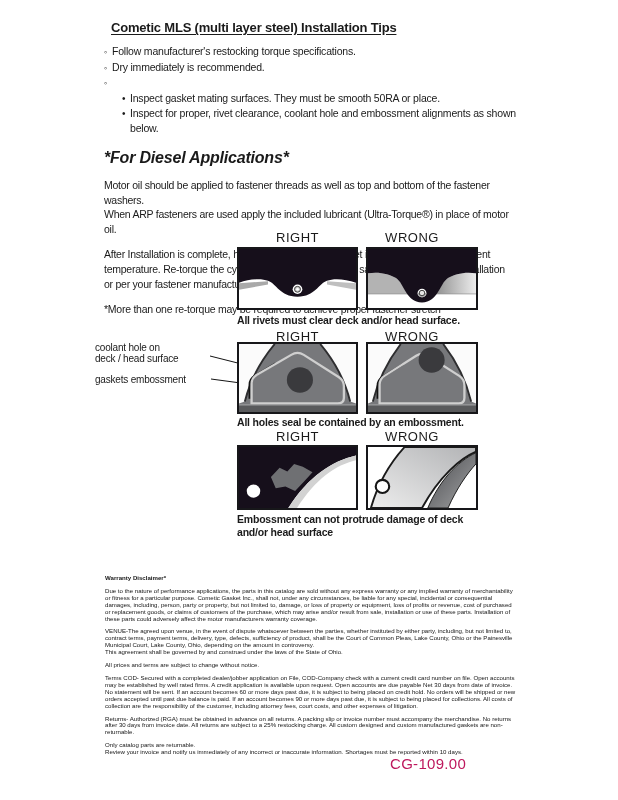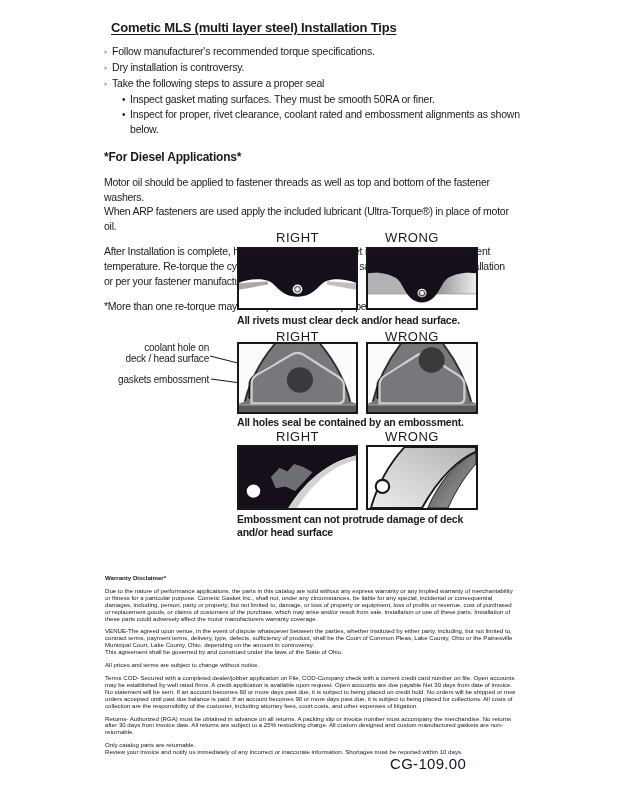--- a/index.html
+++ b/index.html
@@ -13,21 +13,21 @@
     font-size:13px;font-weight:bold;margin:0 0 9px 7px;letter-spacing:-0.2px;
     text-decoration:underline;text-underline-offset:2px;
   }
   ul.tips,ul.subtips{list-style:none;margin:0;padding:0;}
   ul.tips>li,ul.subtips>li{
     font-size:10.5px;line-height:15px;letter-spacing:-0.2px;display:flex;align-items:baseline;
   }
   .mk{width:8px;flex:0 0 8px;font-size:9px;color:#1a1a1a;}
   ul.subtips{margin-left:18px;}
   ul.subtips .mk{font-size:10px;}
-  .h2{font-size:12px;font-weight:bold;margin:13px 0 0 0;letter-spacing:-0.2px;}
+  .h2{font-size:16px;font-weight:bold;margin:13px 0 0 0;letter-spacing:-0.2px;font-style:italic;}
   .para{
     font-size:10.5px;line-height:14.6px;letter-spacing:-0.25px;margin:11px 12px 0 0;
     white-space:pre-line;
   }
   
   .dgrow{position:absolute;left:0;width:618px;}
   .row1{top:230px;height:100px;}
   .row2{top:329px;height:101px;}
   .row3{top:429px;height:116px;}
   .hdr{
@@ -47,65 +47,64 @@
   .row3 .img{top:16px;height:65px;}
   .cap{
     position:absolute;left:237px;width:290px;font-size:10.5px;font-weight:bold;
     letter-spacing:-0.2px;line-height:12.5px;white-space:pre-line;
   }
   .row1 .cap{top:84px;}
   .row2 .cap{top:87px;}
   .row3 .cap{top:84px;}
   .ann{
     position:absolute;font-size:10px;letter-spacing:-0.2px;line-height:11px;
-    text-align:right;white-space:pre-line;left:95px;width:114px;
+    white-space:pre-line;left:95px;width:114px;
   }
   .ann1{top:13px;}
   .ann2{top:45px;}
   .leaders{position:absolute;left:0;top:0;width:618px;height:101px;}
   
   .legal{position:absolute;left:105px;top:575px;width:411px;}
   .legal .blk{
     font-size:6.1px;line-height:6.9px;letter-spacing:0;margin:0 0 6px 0;
     white-space:pre-line;color:#161616;
   }
   .legal .blk.bold{font-weight:bold;}
   
-  .pagenum{position:absolute;left:390px;top:755px;font-size:15px;letter-spacing:0.3px;color:#0f172a;}
+  .pagenum{position:absolute;left:390px;top:755px;font-size:15px;letter-spacing:0.3px;color:#be185d;}
 </style>
 </head>
 <body>
 
 <div class="page">
 
   <div class="content">
     <h1 class="title">Cometic MLS (multi layer steel) Installation Tips</h1>
 
     <ul class="tips">
       <li>
         <span class="mk">◦</span>
-        <span>Follow manufacturer's recommended torque specifications.</span>
+        <span>Follow manufacturer's restocking torque specifications.</span>
       </li>
       <li>
         <span class="mk">◦</span>
-        <span>Dry installation is controversy.</span>
+        <span>Dry immediately is recommended.</span>
       </li>
       <li>
         <span class="mk">◦</span>
-        <span>Take the following steps to assure a proper seal</span>
       </li>
     </ul>
     <ul class="subtips">
       <li>
         <span class="mk">•</span>
-        <span>Inspect gasket mating surfaces.  They must be smooth 50RA or finer.</span>
+        <span>Inspect gasket mating surfaces.  They must be smooth 50RA or place.</span>
       </li>
       <li>
         <span class="mk">•</span>
-        <span>Inspect for proper, rivet clearance, coolant rated and embossment alignments as shown below.</span>
+        <span>Inspect for proper, rivet clearance, coolant hole and embossment alignments as shown below.</span>
       </li>
     </ul>
 
     <h2 class="h2">*For Diesel Applications*</h2>
     <p class="para">Motor oil should be applied to fastener threads as well as top and bottom of the fastener washers.
 When ARP fasteners are used apply the included lubricant (Ultra-Torque®) in place of motor oil.</p>
     <p class="para">After Installation is complete, heat cycle the engine then let it completely cool to ambient
 temperature. Re-torque the cylinder head fasteners in the same pattern as initial installation
 or per your fastener manufacturer's recommendations.</p>
     <p class="para">*More than one re-torque may be required to achieve proper fastener stretch*</p>

